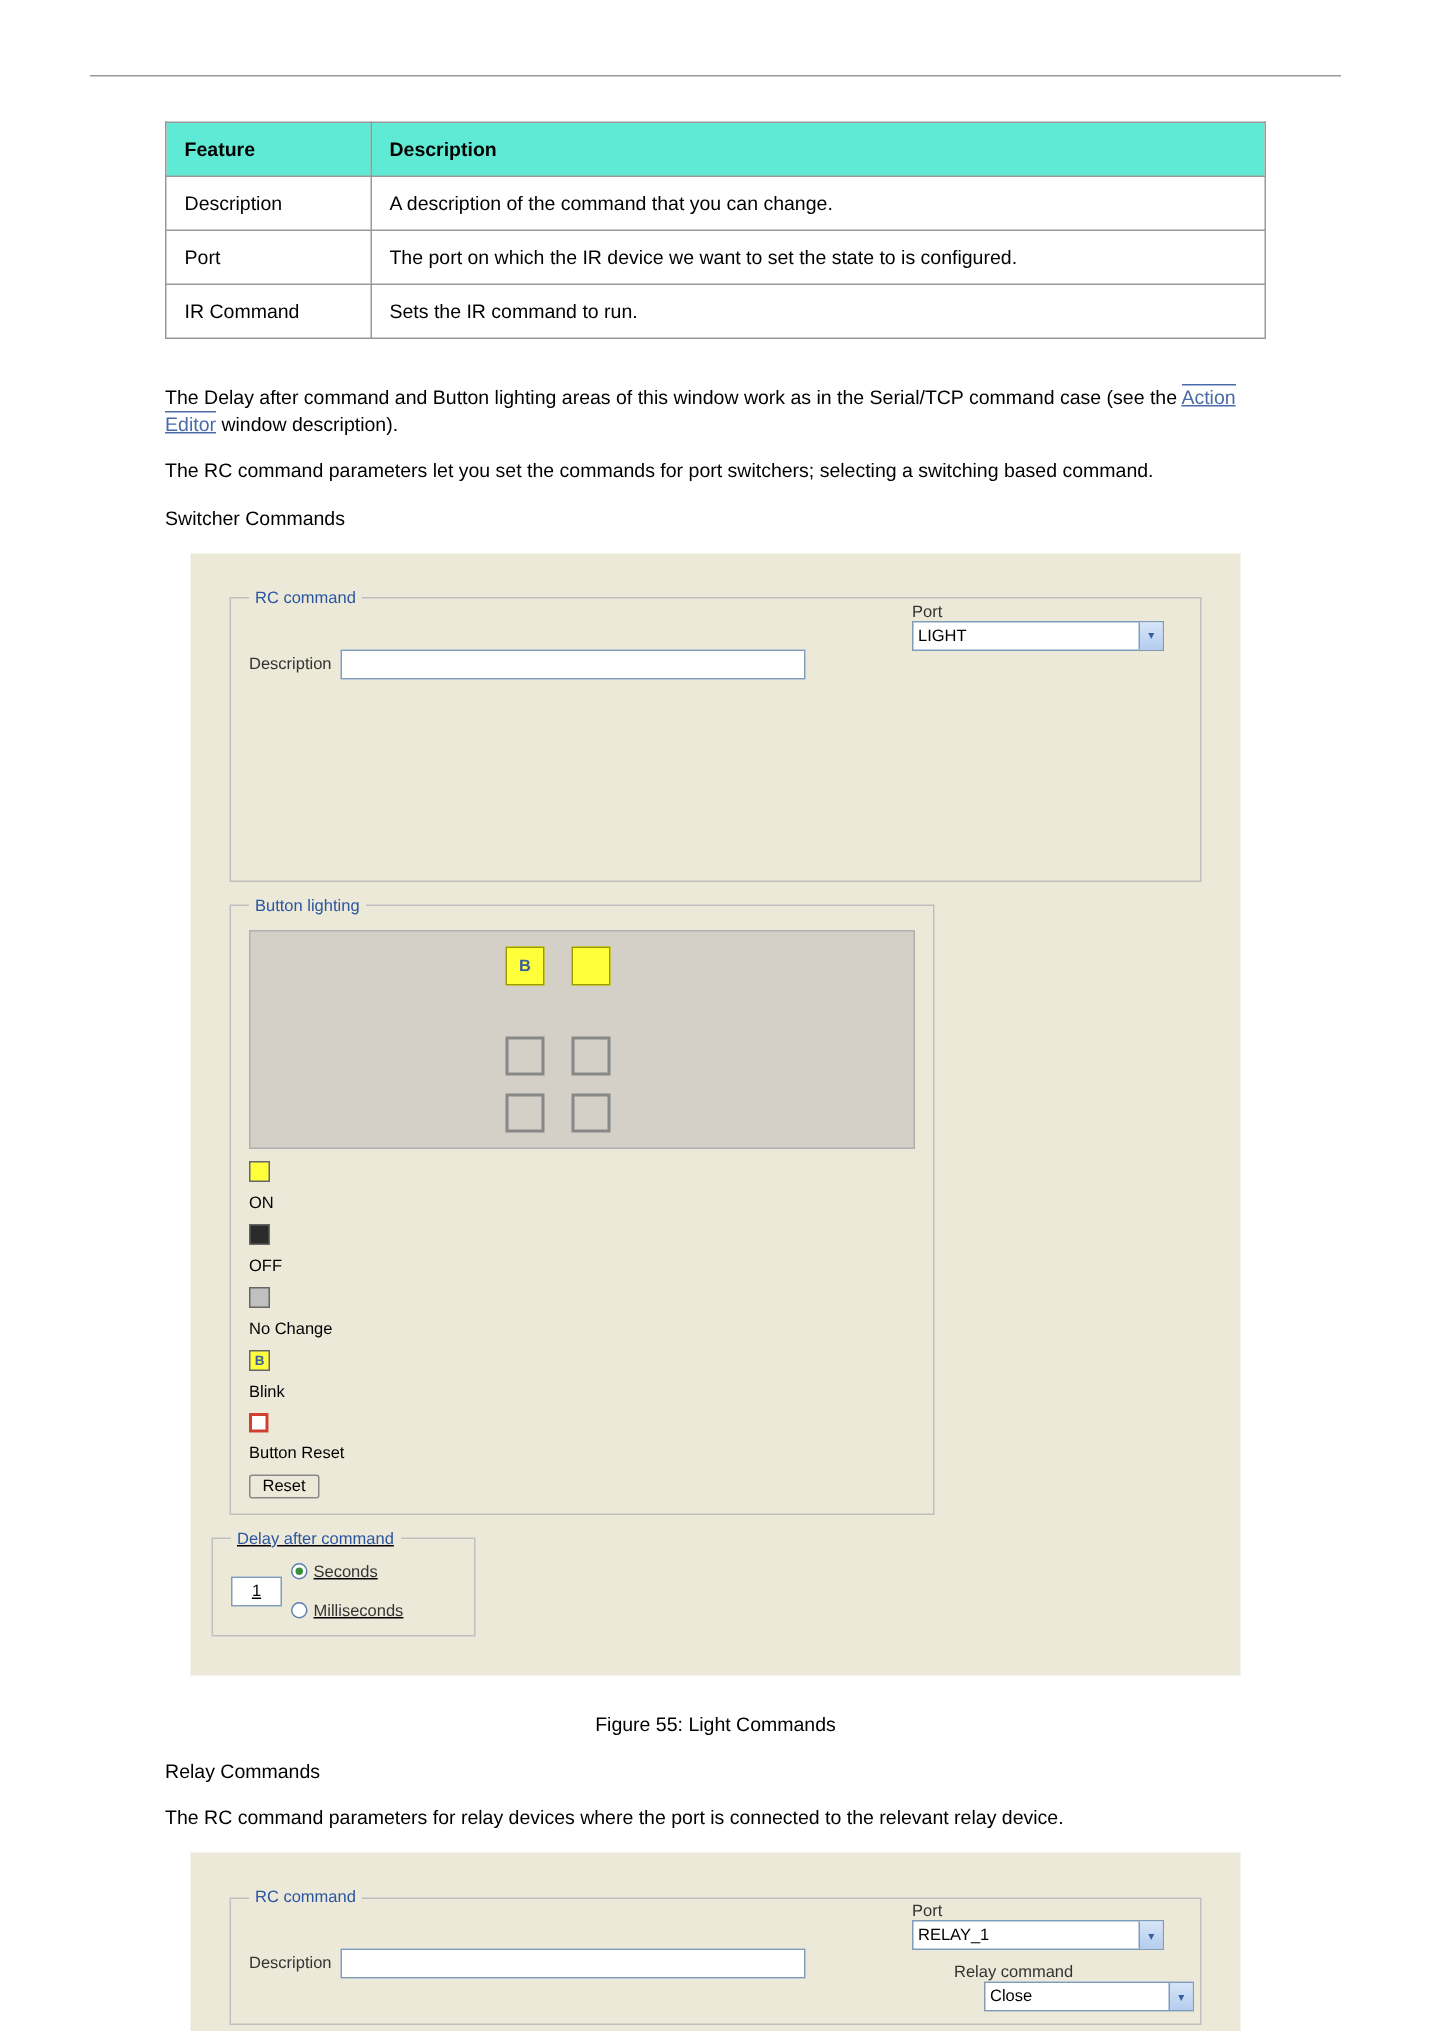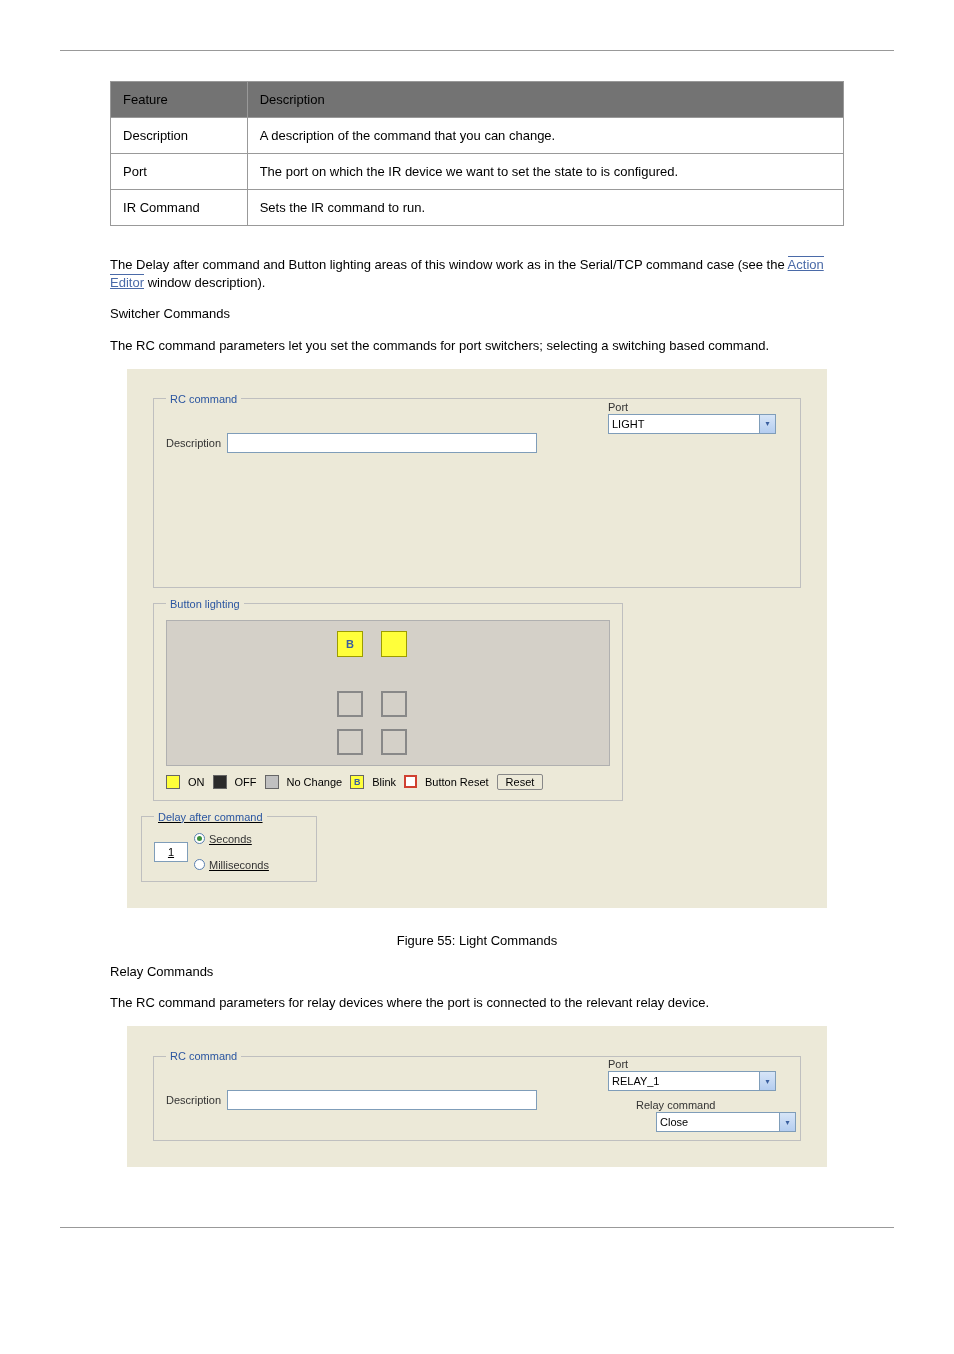--- a/index.html
+++ b/index.html
@@ -24,22 +24,22 @@
     width: 88%;
     margin: 0 auto 30px auto;
   }
   table.desc-table th, table.desc-table td {
     border: 1px solid #999;
     padding: 10px 12px;
     text-align: left;
     vertical-align: top;
   }
   table.desc-table th {
-    background: #737373;
-    font-weight: normal;
+    background: #5eead4;
+    font-weight: bold;
   }
   .body-text {
     font-size: 13px;
     line-height: 1.4;
     margin-bottom: 8px;
     width: 88%;
     margin-left: auto;
     margin-right: auto;
   }
   .body-text .link {
@@ -147,25 +147,26 @@
   .grey-sq {
     background: #d4d0c8;
     border: 2px solid #888;
   }
   .g1 { left: 170px; top: 70px; }
   .g2 { left: 214px; top: 70px; }
   .g3 { left: 170px; top: 108px; }
   .g4 { left: 214px; top: 108px; }
   .legend-row {
     display: flex;
-    align-items: center;
+    align-items: flex-start;
     font-family: Tahoma, Arial, sans-serif;
     font-size: 11px;
     gap: 8px;
     flex-wrap: nowrap;
+    flex-direction: column;
   }
   .sw {
     width: 14px;
     height: 14px;
     border: 1px solid #666;
     display: inline-block;
   }
   .sw.on { background: #ffff3a; }
   .sw.off { background: #2b2b2b; }
   .sw.nc { background: #c0c0c0; }
@@ -250,22 +251,22 @@
         <td>IR Command</td>
         <td>Sets the IR command to run.</td>
       </tr>
     </tbody>
   </table>
 
   <p class="body-text">
     <span>The Delay after command and Button lighting areas of this window work as in the Serial/TCP command case (see the </span><span class="link">Action Editor</span><span> window description).</span>
   </p>
 
+  <p class="body-text">The RC command parameters let you set the commands for port switchers; selecting a switching based command.</p>
   <p class="body-text" style="font-weight:normal;">Switcher Commands</p>
-  <p class="body-text">The RC command parameters let you set the commands for port switchers; selecting a switching based command.</p>
 
   <div class="dialog-shot">
     <fieldset class="win rc-top">
       <legend>RC command</legend>
       <div class="row" style="margin-bottom:4px; margin-top:18px;">
         <span class="lbl">Description</span>
         <input class="text" type="text" style="width: 310px;">
       </div>
       <div class="port-stack">
         <div class="blk">

